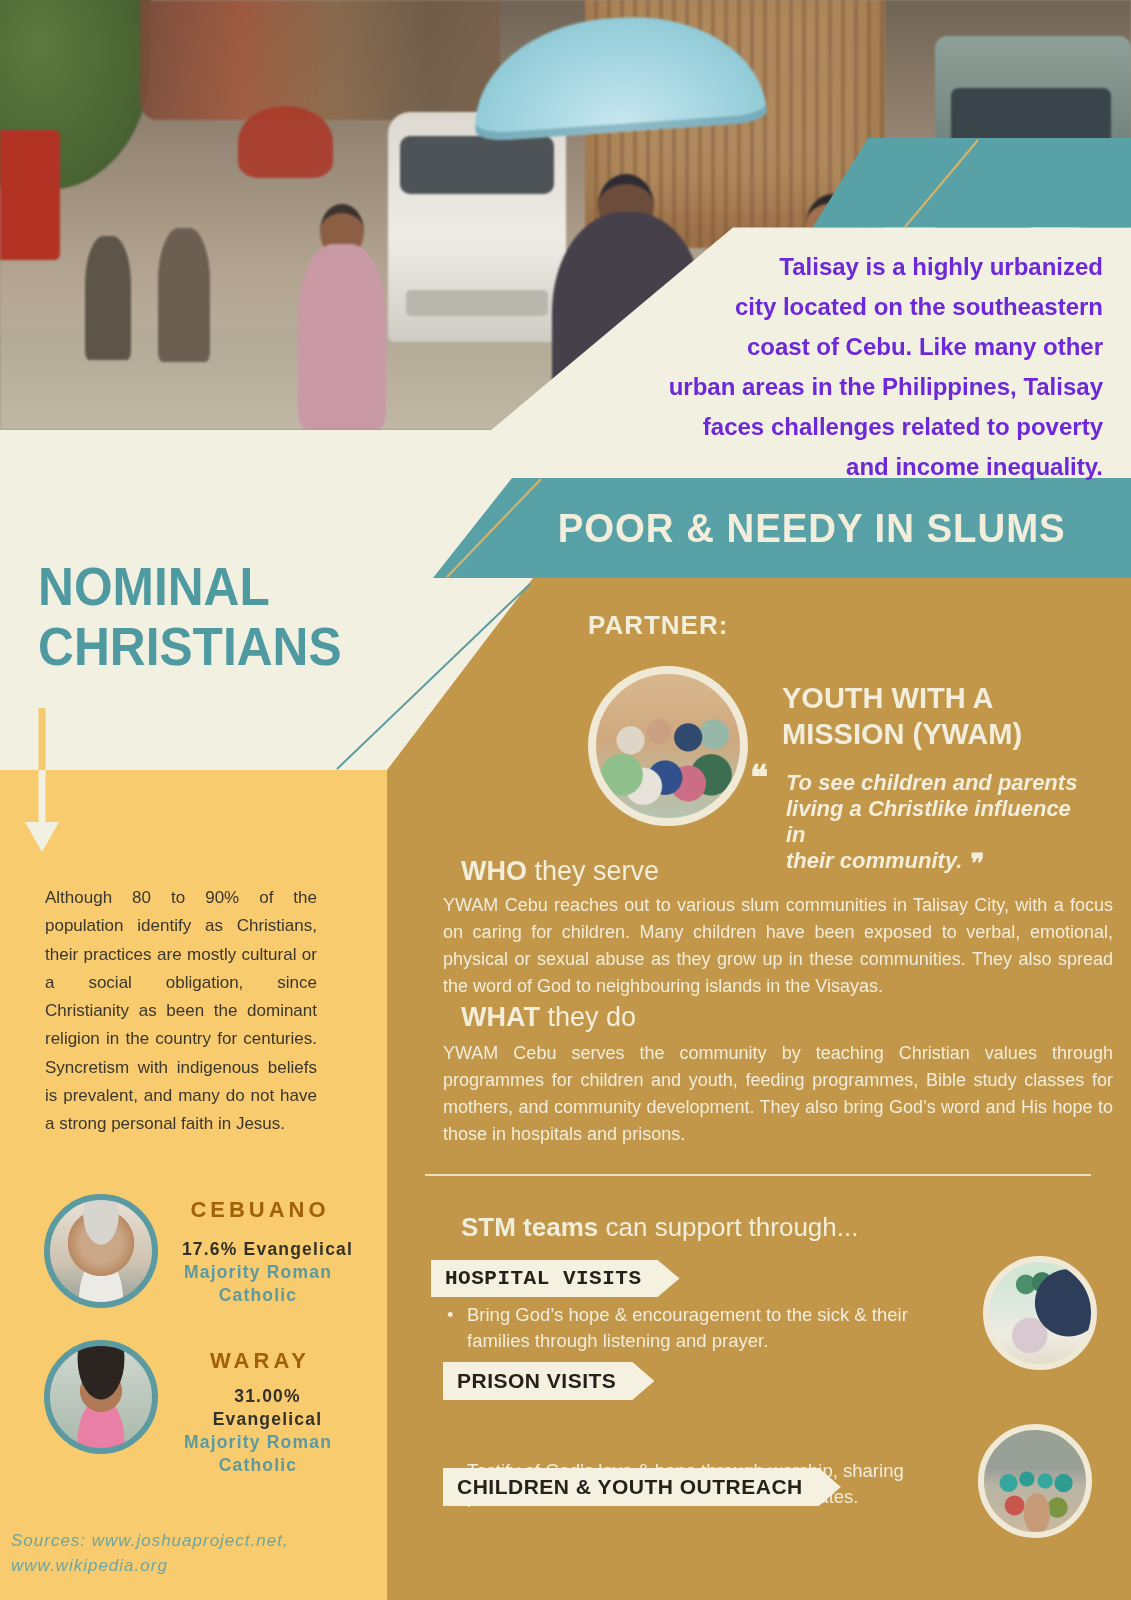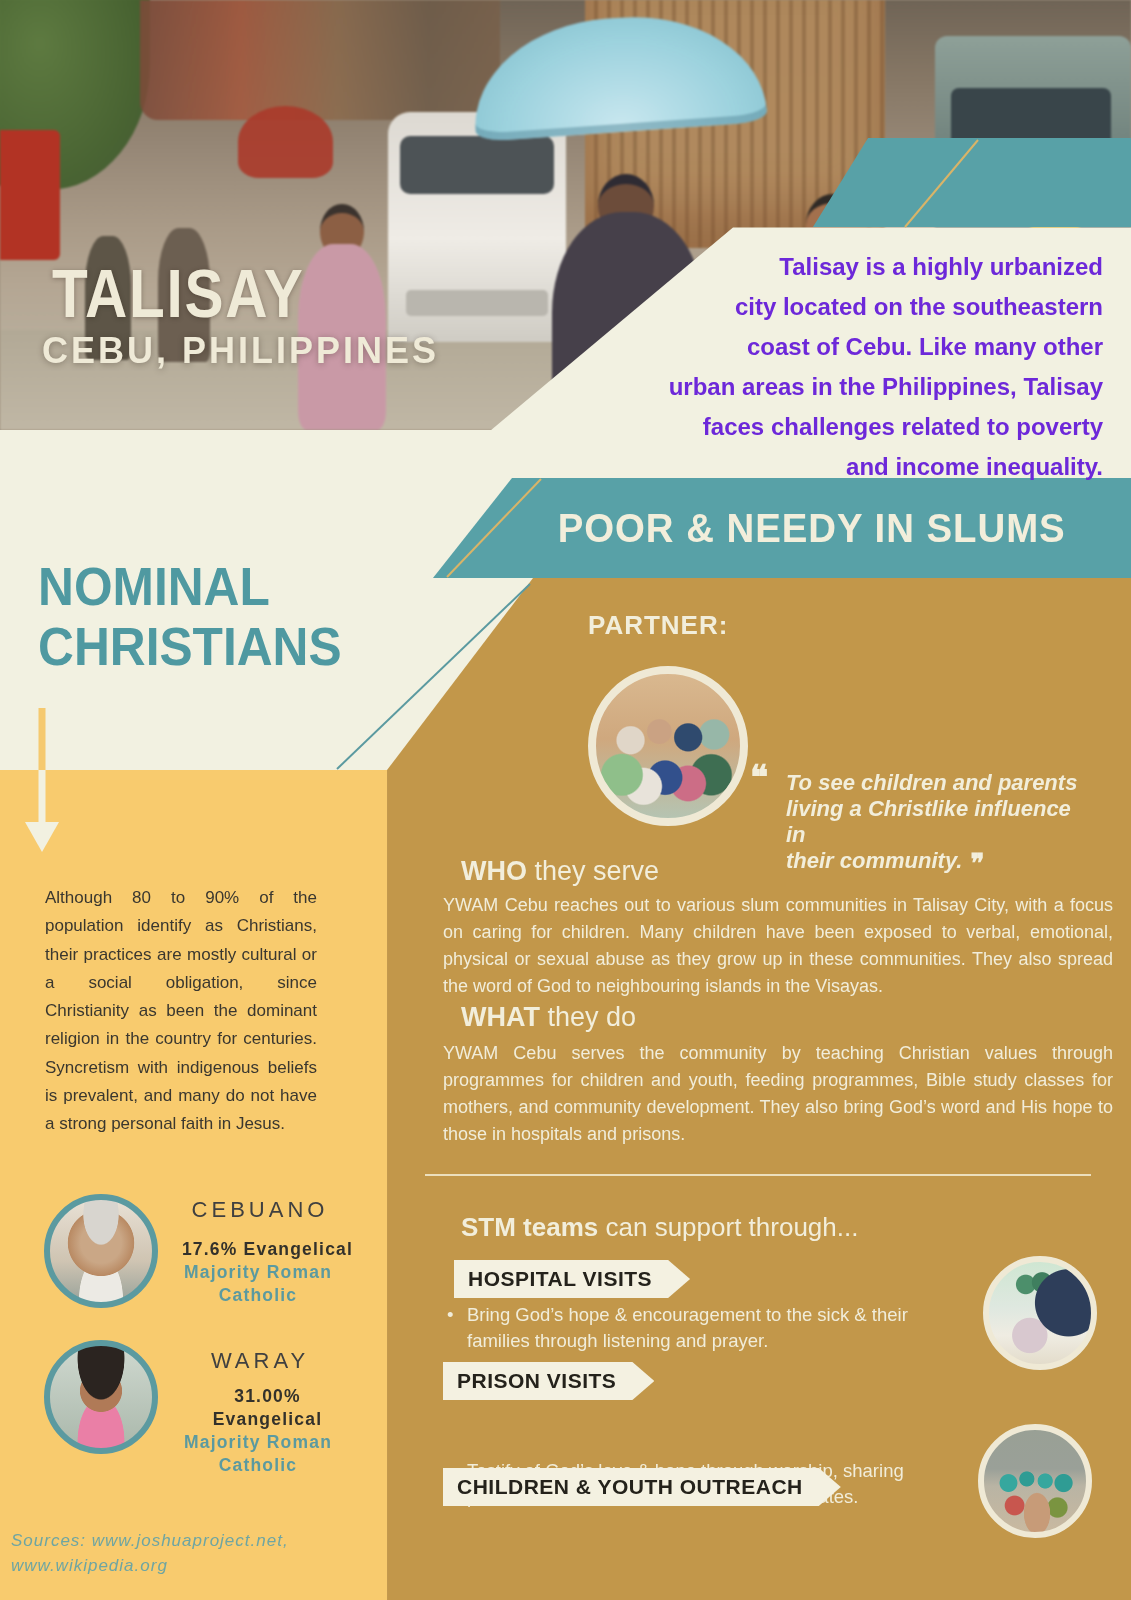--- a/index.html
+++ b/index.html
@@ -80,21 +80,21 @@
   #cebuano-photo{left:44px;top:1194px;
      background:radial-gradient(ellipse at 50% 14%,#d8d5cf 0 24%,rgba(0,0,0,0) 25%),
        radial-gradient(circle at 50% 42%,#caa786 0 26%,#b98a63 42%,rgba(0,0,0,0) 43%),
        radial-gradient(ellipse at 50% 98%,#eceae4 0 30%,rgba(0,0,0,0) 31%),
        linear-gradient(180deg,#e8e0d4 0%,#cfc4b2 60%,#9aa39b 100%);}
   #waray-photo{left:44px;top:1340px;
      background:radial-gradient(ellipse at 50% 12%,#2b2420 0 32%,rgba(0,0,0,0) 33%),
        radial-gradient(circle at 50% 44%,#b07a57 0 27%,rgba(0,0,0,0) 28%),
        radial-gradient(ellipse at 50% 94%,#ea7fa6 0 32%,rgba(0,0,0,0) 33%),
        linear-gradient(180deg,#cfd8cf 0%,#aab8ab 100%);}
-  .group-name{left:165px;width:190px;text-align:center;color:#404040;font-size:22px;font-weight:normal;letter-spacing:4px;}
+  .group-name{left:165px;width:190px;text-align:center;color:#a16207;font-size:22px;font-weight:bold;letter-spacing:4px;}
   .group-stats{left:158px;width:200px;text-align:center;font-size:17.5px;font-weight:bold;letter-spacing:1.2px;line-height:23px;}
   .group-stats .ev{color:#33312b;margin-left:19px;}
   .group-stats .mj{color:#5b9aa0;}
   #sources{left:11px;top:1528px;width:360px;color:#6ea5a2;
      font-size:17px;font-style:italic;letter-spacing:1px;line-height:25px;}
 
   
   #partner-label{left:588px;top:610px;color:#f2eedb;font-size:26px;font-weight:bold;letter-spacing:1px;}
   #partner-photo{left:588px;top:666px;width:144px;height:144px;border:8px solid #efe9d5;border-radius:50%;
      background:radial-gradient(circle at 18% 70%,#8fbf8a 0 13%,rgba(0,0,0,0) 14%),
@@ -119,21 +119,21 @@
   #who-text{left:443px;top:892px;width:670px;}
   #what-head{left:443px;top:1002px;}
   #what-text{left:443px;top:1040px;width:670px;}
   #divider{left:425px;top:1174px;width:666px;height:2px;background:#ecdfbd;}
   #stm-head{left:443px;top:1212px;font-size:26px;}
   .tag{display:inline-block;background:#f4f1e1;color:#24221b;font-size:21px;font-weight:bold;letter-spacing:.5px;
      padding:7px 38px 7px 14px;
      clip-path:polygon(0 0,calc(100% - 22px) 0,100% 50%,calc(100% - 22px) 100%,0 100%);}
   .bullet{position:relative;padding-left:24px;color:#f1edda;font-size:18.5px;line-height:26px;}
   .bullet::before{content:"\2022";position:absolute;left:4px;top:0;}
-  #tag1{left:454px;top:1260px;} #b1{left:443px;top:1302px;width:505px;}
+  #tag1{left:431px;top:1260px;font-family:Liberation Mono, monospace;} #b1{left:443px;top:1302px;width:505px;}
   #tag2{left:443px;top:1362px;} #b2{left:443px;top:1406px;width:505px;}
   #tag3{left:443px;top:1468px;}
   .side-photo{width:102px;height:102px;border:6px solid #efe9d5;border-radius:50%;}
   #hospital-photo{left:983px;top:1256px;
      background:radial-gradient(circle at 78% 40%,#2e3e5a 0 33%,rgba(0,0,0,0) 34%),
        radial-gradient(circle at 52% 20%,#3f7f5f 0 10%,rgba(0,0,0,0) 11%),
        radial-gradient(circle at 36% 22%,#4c8f6b 0 9%,rgba(0,0,0,0) 10%),
        radial-gradient(circle at 40% 72%,#d8c8cf 0 18%,rgba(0,0,0,0) 19%),
        linear-gradient(180deg,#cfe6d2 0%,#dfe8e0 45%,#efece2 72%,#e3dccb 100%);}
   #outreach-photo{left:978px;top:1424px;
@@ -181,24 +181,20 @@
   </div>
 
   <div id="cream-wedge" class="abs"></div>
   <div id="teal-corner" class="abs"></div>
   <div id="gold-panel" class="abs"></div>
   <div id="yellow-panel" class="abs"></div>
   <div id="banner" class="abs">
     <div class="txt">POOR &amp; NEEDY IN SLUMS</div>
   </div>
 
-  <div id="title" class="abs">
-    <div class="city">TALISAY</div>
-    <div class="region">CEBU, PHILIPPINES</div>
-  </div>
 
   <div id="intro" class="abs pre">Talisay is a highly urbanized
 city located on the southeastern
 coast of Cebu. Like many other
 urban areas in the Philippines, Talisay
 faces challenges related to poverty
 and income inequality.</div>
 
   <div id="headline" class="abs pre">NOMINAL
 CHRISTIANS</div>
@@ -218,20 +214,22 @@
     <div class="ev">31.00% Evangelical</div>
     <div class="mj pre">Majority Roman
 Catholic</div>
   </div>
 
   <div id="sources" class="abs pre">Sources: www.joshuaproject.net,
 www.wikipedia.org</div>
 
   <div id="partner-label" class="abs">PARTNER:</div>
   <div id="partner-photo" class="abs"></div>
+  <div id="partner-name" class="abs pre">YOUTH WITH A
+MISSION (YWAM)</div>
   <div id="quote" class="abs">
     <span class="qo">❝</span><span class="pre">To see children and parents
 living a Christlike influence in
 their community.</span><span class="qc">❞</span>
   </div>
 
   <div id="who-head" class="abs sec-head">
     <b>WHO</b><span> they serve</span>
   </div>
   <div id="who-text" class="abs bodytext">YWAM Cebu reaches out to various slum communities in Talisay City, with a focus on caring for children. Many children have been exposed to verbal, emotional, physical or sexual abuse as they grow up in these communities. They also spread the word of God to neighbouring islands in the Visayas.</div>

